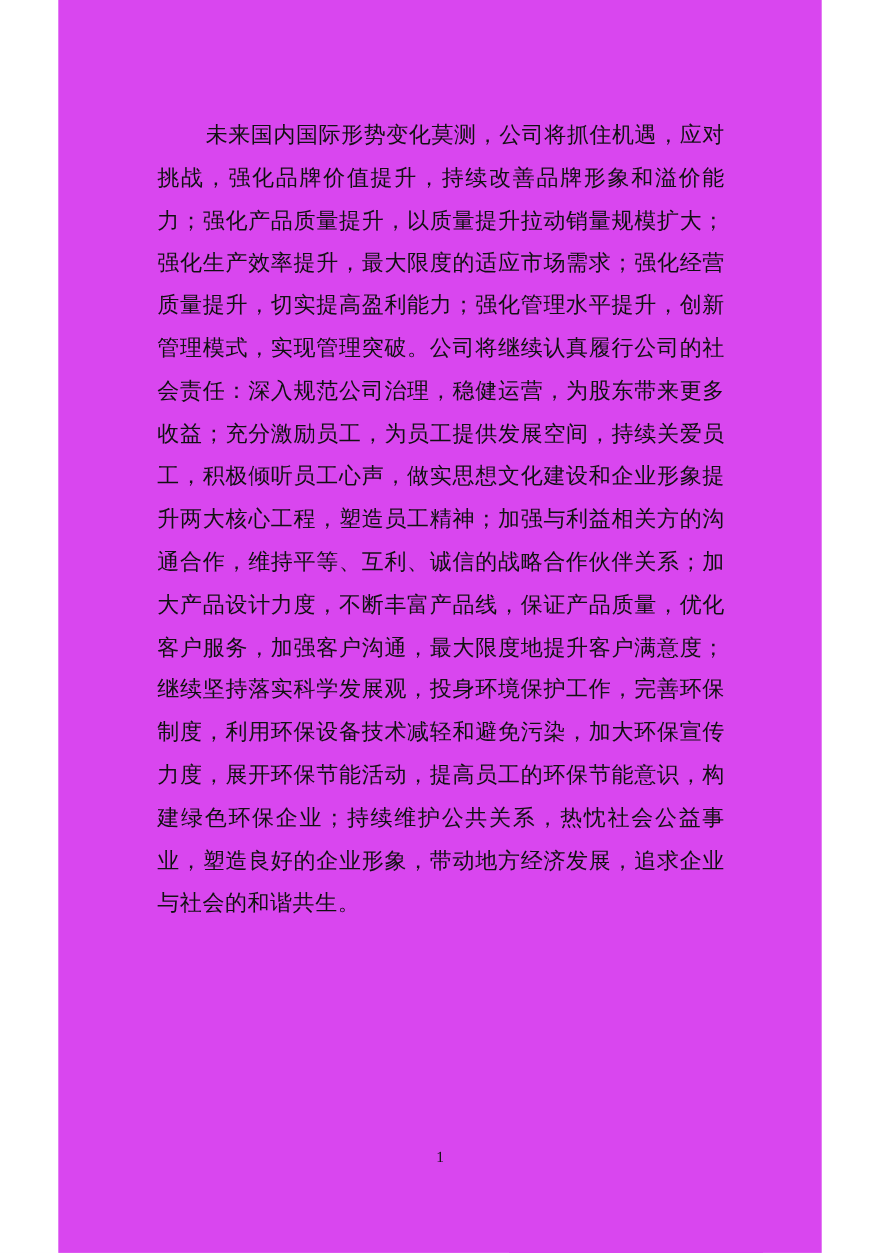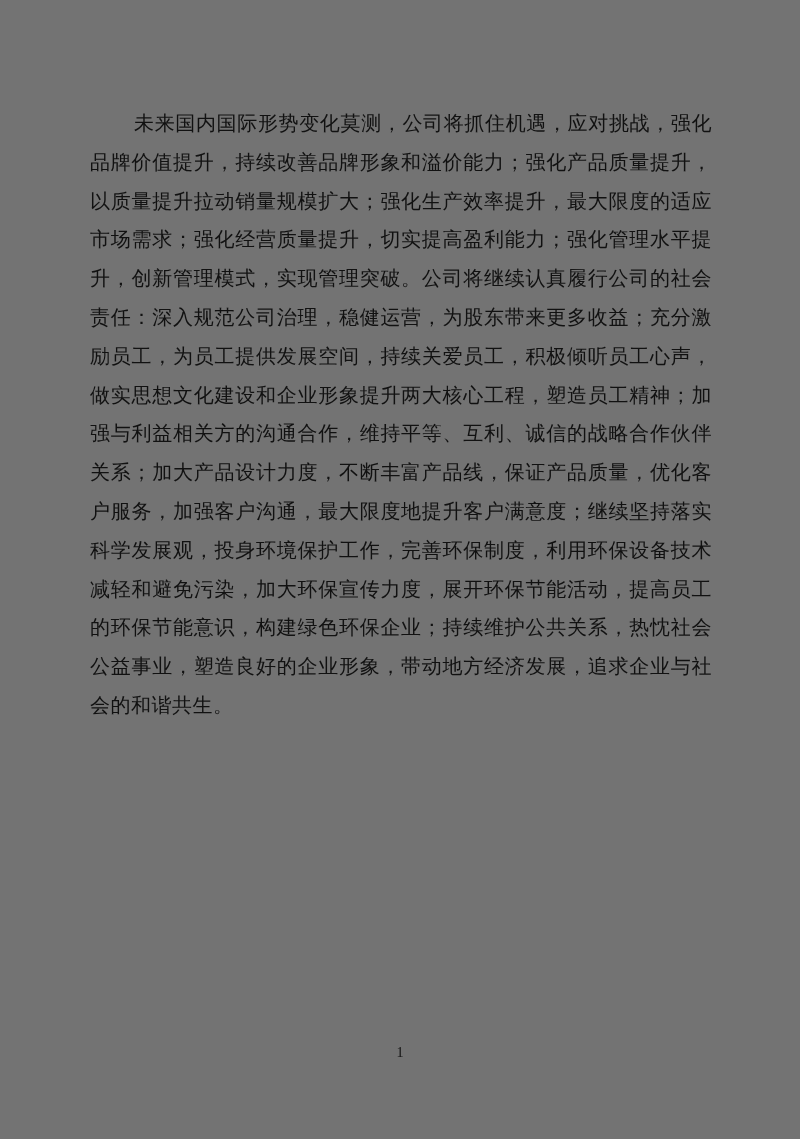--- a/index.html
+++ b/index.html
@@ -2,24 +2,24 @@
 <html><head>
 <meta charset="utf-8">
 <style>
   html, body {
     margin: 0;
     padding: 0;
     background: #ffffff;
   }
   .page {
     position: relative;
-    width: 800px;
+    width: 694px;
     height: 1139px;
     margin: 0 auto;
-    background: #737373;
+    background: #d946ef;
     overflow: hidden;
     font-family: "Liberation Serif", "DejaVu Serif", serif;
     color: #111111;
   }
   .content {
     position: absolute;
     top: 104px;
     left: 90px;
     right: 88px;
   }

